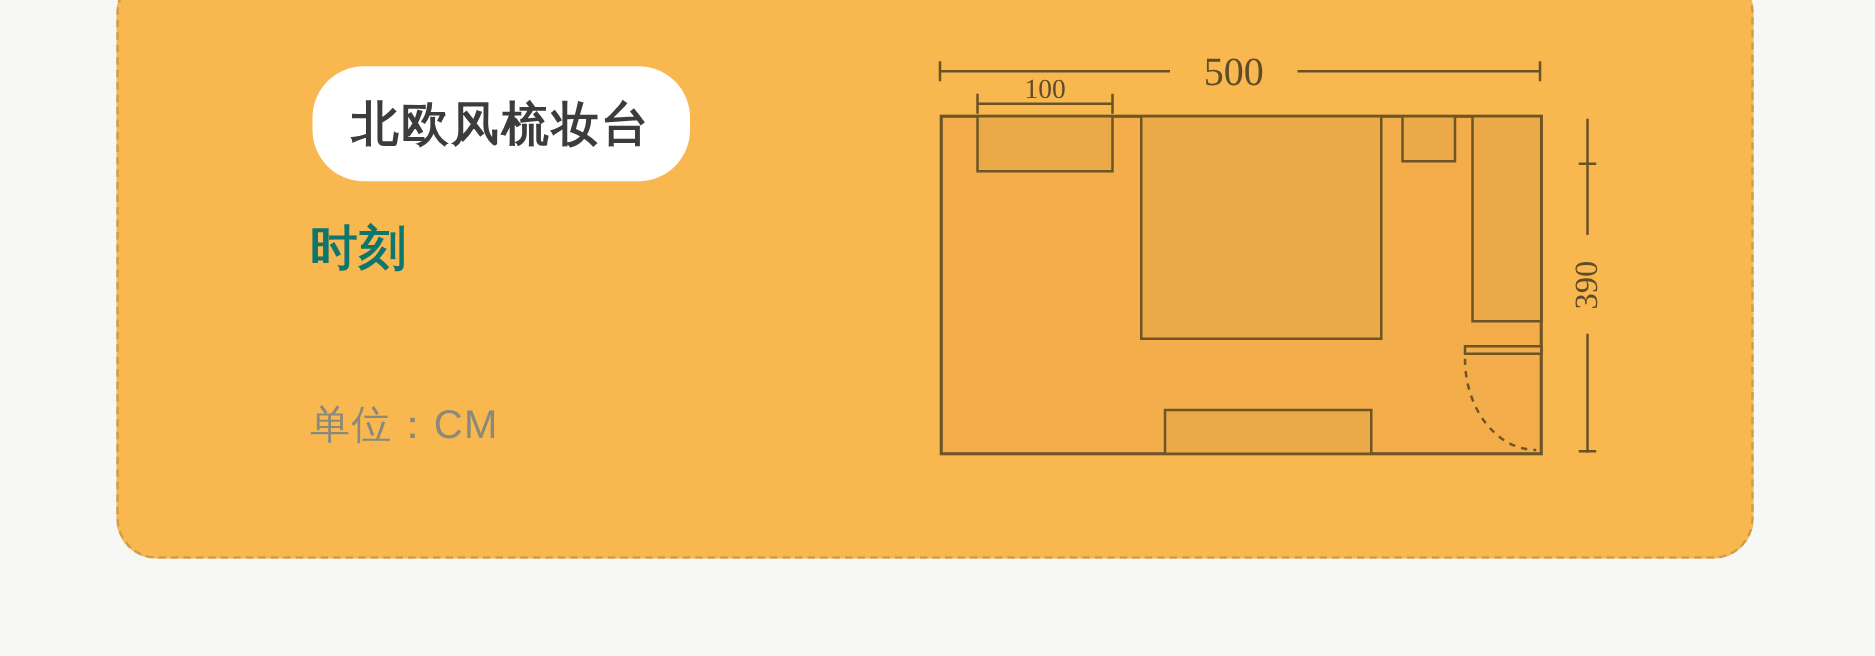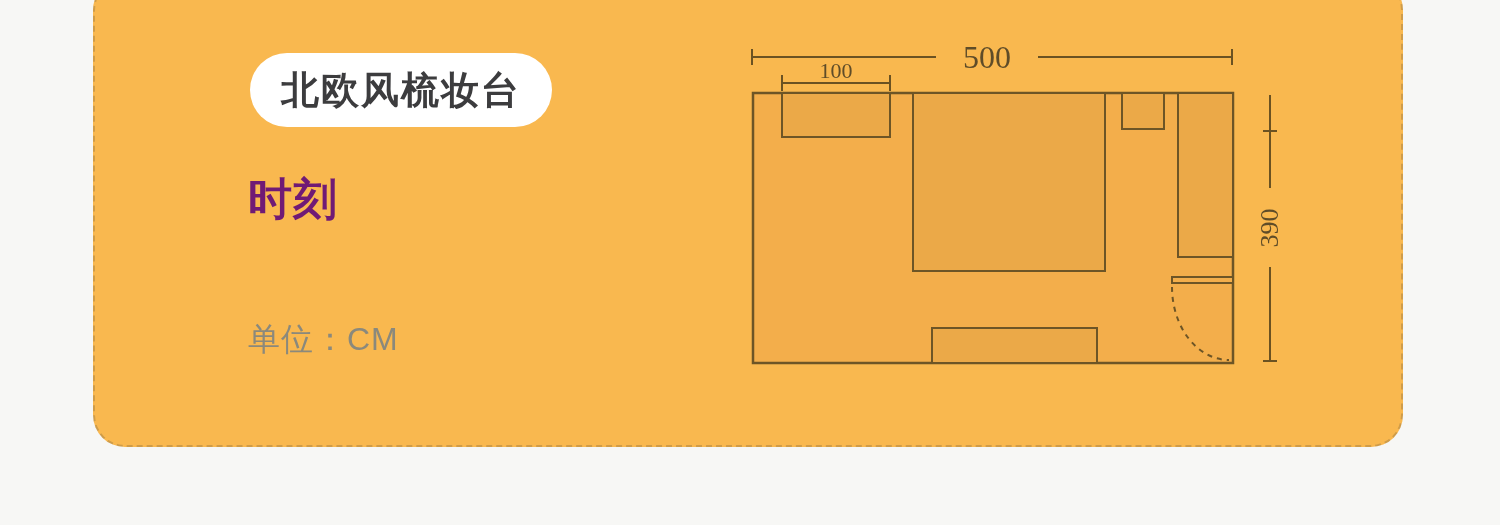--- a/index.html
+++ b/index.html
@@ -9,30 +9,30 @@
     font-family:"Liberation Sans", sans-serif;
   }
   .card{
     position:absolute;left:93px;top:-22px;width:1310px;height:469px;
     background:#f9b84f;
     border:2px dashed #cf9c49;
     border-radius:32px;
     box-sizing:border-box;
   }
   .badge{
-    position:absolute;left:250px;top:53px;width:302px;height:74px;
+    position:absolute;left:250px;top:53px;width:302px;height:92px;
     background:#ffffff;border-radius:41px;
     display:flex;align-items:center;justify-content:center;
   }
   .badge-label{
     font-size:38px;font-weight:bold;color:#3c3c3e;letter-spacing:2px;
   }
   .tagline{
     position:absolute;left:248px;top:170px;
-    font-size:44px;font-weight:600;color:#701a75;
+    font-size:38px;font-weight:600;color:#0f766e;
     line-height:58px;letter-spacing:1px;white-space:nowrap;
   }
   .unit-note{
     position:absolute;left:248px;top:318px;
     font-size:32px;color:#8b897c;letter-spacing:1px;
   }
   .plan-svg{
     position:absolute;left:730px;top:30px;width:580px;height:350px;
   }
   .dim-text{

